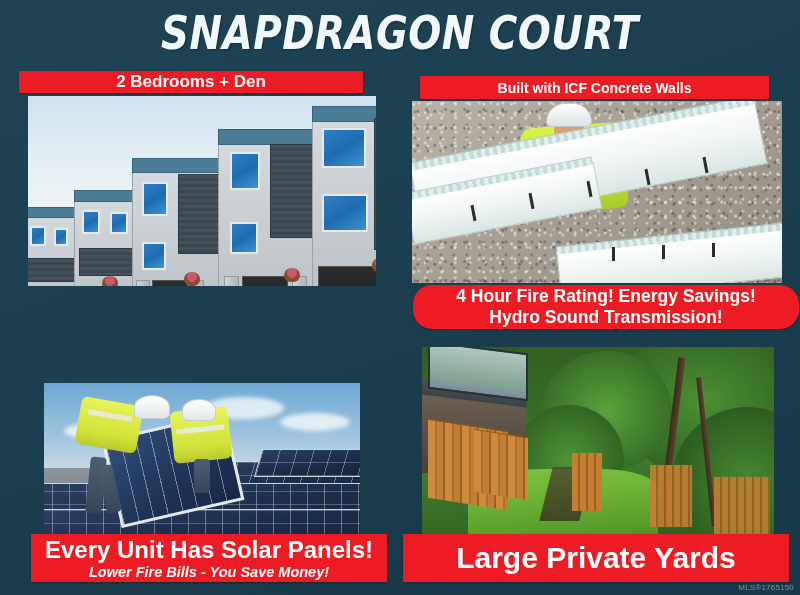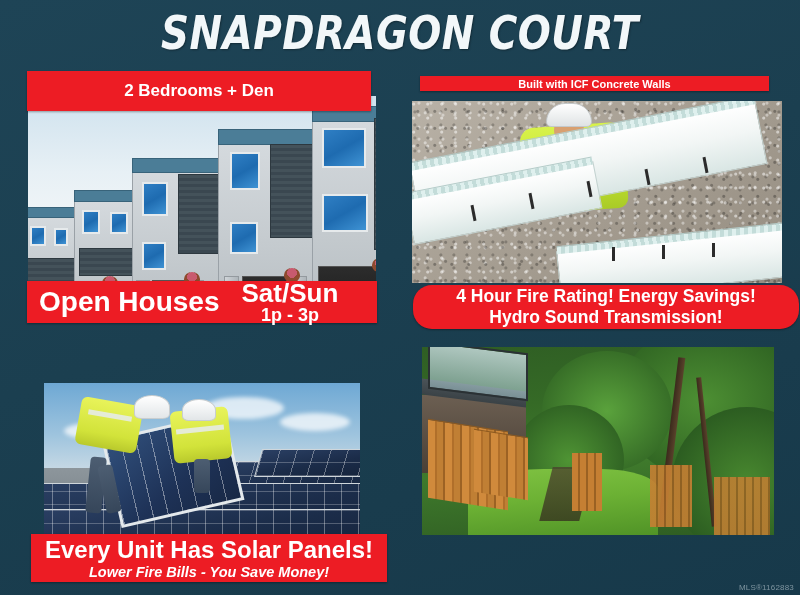--- a/index.html
+++ b/index.html
@@ -50,26 +50,26 @@
     font-weight: bold;
     box-shadow: 0 1px 2px rgba(0,0,0,0.35);
     box-sizing: border-box;
   }
   .banner .line {
     display: block;
     white-space: nowrap;
   }
 
   .banner-bed {
-    left: 27px; top: 71px; width: 344px; height: 40px;
+    left: 19px; top: 71px; width: 344px; height: 22px;
     font-size: 17px;
   }
   .banner-icf {
-    left: 420px; top: 76px; width: 349px; height: 15px;
-    font-size: 11px;
+    left: 420px; top: 76px; width: 349px; height: 23px;
+    font-size: 14px;
   }
   .banner-open {
     left: 27px; top: 281px; width: 350px; height: 42px;
     justify-content: flex-start;
     padding-left: 12px;
   }
   .banner-open .oh-main {
     font-size: 28px;
     line-height: 30px;
   }
@@ -496,35 +496,31 @@
   </div>
 
   <div class="banner banner-bed">
     <span class="line">2 Bedrooms + Den</span>
   </div>
 
   <div class="banner banner-icf">
     <span class="line">Built with ICF Concrete Walls</span>
   </div>
 
-  <div class="banner banner-open">
-    <span class="line oh-main">Open Houses</span>
-    <span class="oh-when">
-      <span class="oh-days">Sat/Sun</span>
-      <span class="oh-hours">1p - 3p</span>
-    </span>
-  </div>
 
   <div class="banner banner-fire">
     <span class="line">4 Hour Fire Rating! Energy Savings!</span>
     <span class="line">Hydro Sound Transmission!</span>
   </div>
 
 
   <div class="banner banner-panels">
     <span class="line bp-main">Every Unit Has Solar Panels!</span>
     <span class="line bp-sub">Lower Fire Bills - You Save Money!</span>
   </div>
 
-
-  <div class="watermark">MLS®1162883</div>
+  <div class="banner banner-yards">
+    <span class="line">Large Private Yards</span>
+  </div>
+
+  <div class="watermark">MLS®1765150</div>
 
 </div>
 
 </body></html>

